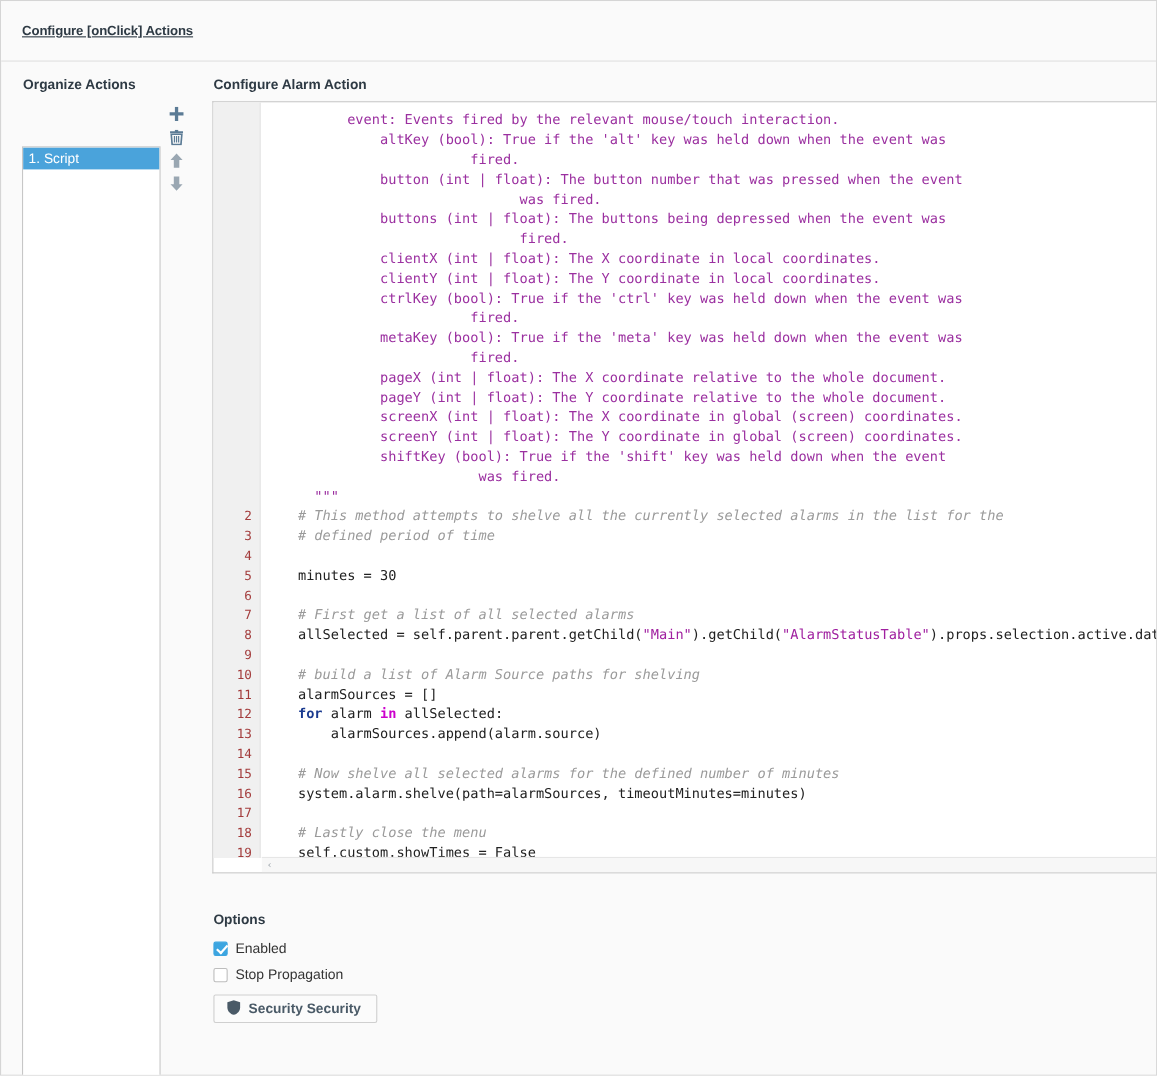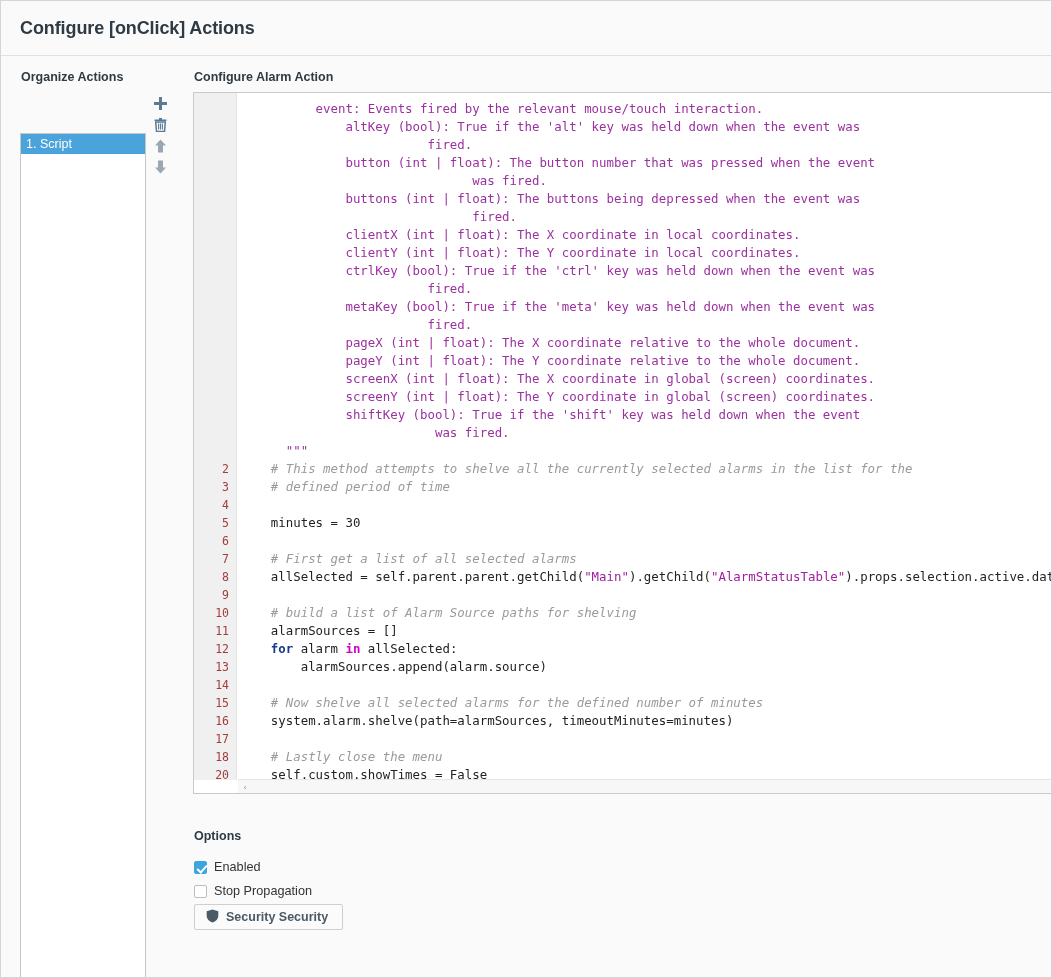--- a/index.html
+++ b/index.html
@@ -20,24 +20,25 @@
 
   
   .titlebar {
     height: 55px;
     padding: 0 0 0 19px;
     display: flex; align-items: center;
     background: #fafafa;
     border-bottom: 1px solid #e0e0e0;
   }
   .titlebar .title {
-    font-size: 18px;
+    font-size: 12px;
     font-weight: bold;
     color: #2e3a44;
     letter-spacing: -0.1px;
+    text-decoration: underline;
   }
 
   
   .body {
     display: flex;
     align-items: flex-start;
     padding: 14px 0 0 0;
   }
 
   
@@ -163,21 +164,21 @@
     margin-top: 35px;
     padding-left: 1px;
   }
   .options-label {
     font-size: 12.5px;
     font-weight: bold;
     color: #2e3a44;
     margin-bottom: 7px;
   }
   .cb-row {
-    display: flex; align-items: flex-end;
+    display: flex; align-items: center;
     height: 24px;
     cursor: pointer;
   }
   .cb {
     width: 13px; height: 13px;
     border: 1px solid #bdbdbd;
     background: #ffffff;
     border-radius: 2px;
     margin-right: 7px;
     flex: 0 0 13px;
@@ -307,21 +308,21 @@
               <div class="ln">9</div>
               <div class="ln">10</div>
               <div class="ln">11</div>
               <div class="ln">12</div>
               <div class="ln">13</div>
               <div class="ln">14</div>
               <div class="ln">15</div>
               <div class="ln">16</div>
               <div class="ln">17</div>
               <div class="ln">18</div>
-              <div class="ln">20</div>
+              <div class="ln">19</div>
             </div>
           <div class="code" id="editor-code"><div class="row"><span class="tok-doc">          event: Events fired by the relevant mouse/touch interaction.</span></div><div class="row"><span class="tok-doc">              altKey (bool): True if the 'alt' key was held down when the event was</span></div><div class="row"><span class="tok-doc">                         fired.</span></div><div class="row"><span class="tok-doc">              button (int | float): The button number that was pressed when the event</span></div><div class="row"><span class="tok-doc">                               was fired.</span></div><div class="row"><span class="tok-doc">              buttons (int | float): The buttons being depressed when the event was</span></div><div class="row"><span class="tok-doc">                               fired.</span></div><div class="row"><span class="tok-doc">              clientX (int | float): The X coordinate in local coordinates.</span></div><div class="row"><span class="tok-doc">              clientY (int | float): The Y coordinate in local coordinates.</span></div><div class="row"><span class="tok-doc">              ctrlKey (bool): True if the 'ctrl' key was held down when the event was</span></div><div class="row"><span class="tok-doc">                         fired.</span></div><div class="row"><span class="tok-doc">              metaKey (bool): True if the 'meta' key was held down when the event was</span></div><div class="row"><span class="tok-doc">                         fired.</span></div><div class="row"><span class="tok-doc">              pageX (int | float): The X coordinate relative to the whole document.</span></div><div class="row"><span class="tok-doc">              pageY (int | float): The Y coordinate relative to the whole document.</span></div><div class="row"><span class="tok-doc">              screenX (int | float): The X coordinate in global (screen) coordinates.</span></div><div class="row"><span class="tok-doc">              screenY (int | float): The Y coordinate in global (screen) coordinates.</span></div><div class="row"><span class="tok-doc">              shiftKey (bool): True if the 'shift' key was held down when the event</span></div><div class="row"><span class="tok-doc">                          was fired.</span></div><div class="row"><span class="tok-doc">      """</span></div><div class="row"><span class="tok-cmt">    # This method attempts to shelve all the currently selected alarms in the list for the</span></div><div class="row"><span class="tok-cmt">    # defined period of time</span></div><div class="row"><span class="tok-plain"></span></div><div class="row"><span class="tok-plain">    minutes = 30</span></div><div class="row"><span class="tok-plain"></span></div><div class="row"><span class="tok-cmt">    # First get a list of all selected alarms</span></div><div class="row"><span class="tok-plain">    allSelected = self.parent.parent.getChild(</span><span class="tok-str">"Main"</span><span class="tok-plain">).getChild(</span><span class="tok-str">"AlarmStatusTable"</span><span class="tok-plain">).props.selection.active.data</span></div><div class="row"><span class="tok-plain"></span></div><div class="row"><span class="tok-cmt">    # build a list of Alarm Source paths for shelving</span></div><div class="row"><span class="tok-plain">    alarmSources = []</span></div><div class="row"><span class="tok-plain">    </span><span class="tok-kw">for</span><span class="tok-plain"> alarm </span><span class="tok-op">in</span><span class="tok-plain"> allSelected:</span></div><div class="row"><span class="tok-plain">        alarmSources.append(alarm.source)</span></div><div class="row"><span class="tok-plain"></span></div><div class="row"><span class="tok-cmt">    # Now shelve all selected alarms for the defined number of minutes</span></div><div class="row"><span class="tok-plain">    system.alarm.shelve(path=alarmSources, timeoutMinutes=minutes)</span></div><div class="row"><span class="tok-plain"></span></div><div class="row"><span class="tok-cmt">    # Lastly close the menu</span></div><div class="row"><span class="tok-plain">    self.custom.showTimes = False</span></div></div>
         </div>
         <div class="h-scroll">
           <div class="sb-arrow">‹</div>
           <div class="sb-track"></div>
         </div>
       </div>
 
       <div class="options">

